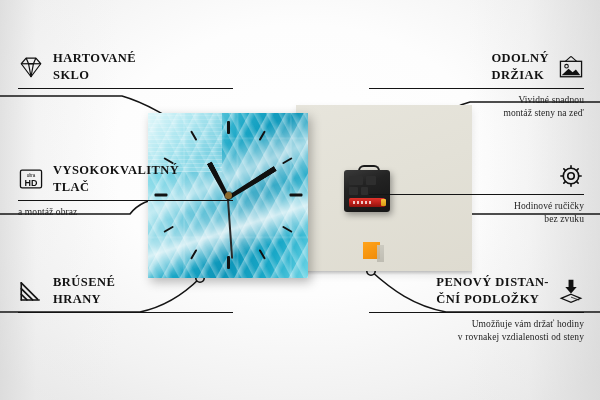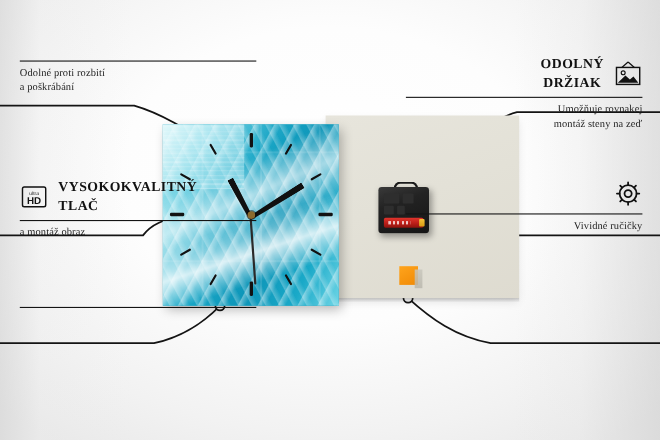--- a/index.html
+++ b/index.html
@@ -110,21 +110,21 @@
      background:linear-gradient(150deg,#ffa41c,#f08a06);}
   .foam:after{content:"";position:absolute;left:14px;top:3px;width:7px;height:17px;
      background:linear-gradient(180deg,#c9c7bd,#b9b7ad);opacity:.85;}
 
   
   .feat{position:absolute;width:215px;}
   .feat .head{display:flex;align-items:center;gap:9px;}
   .feat.right .head{justify-content:flex-end;}
   .feat .title{font-size:12.5px;font-weight:bold;letter-spacing:.45px;color:#121212;
                line-height:1.32;text-transform:uppercase;}
-  .feat.right .title{text-align:center;}
+  .feat.right .title{text-align:left;}
   .feat .rule{height:1px;background:#141414;margin:5px 0 5px;width:100%;}
   .feat .desc{font-size:9.5px;color:#1d1d1d;line-height:1.38;letter-spacing:.1px;}
   .feat.right .desc{text-align:right;}
   .ico{width:26px;height:26px;flex:0 0 26px;display:block;}
 
   .f1{left:18px;top:50px;}
   .f2{left:18px;top:162px;}
   .f3{left:18px;top:274px;}
   .f4{right:16px;top:50px;width:215px;}
   .f5{right:16px;top:163px;width:215px;}
@@ -197,25 +197,36 @@
         <div class="emb e4"></div>
       <div class="batt">
           <div class="txt"></div>
         </div>
     </div>
   </div>
 
   <div class="foam"></div>
 
   <div class="feat f1">
-    <div class="rule"></div>
-    <div class="desc">
-      <div>Odolné proti rozbití</div>
-      <div>a poškrábání</div>
-    </div>
+    <div class="head">
+      <svg class="ico" viewBox="0 0 32 32">
+        <g fill="none" stroke="#111" stroke-width="1.5" stroke-linejoin="round">
+          <path d="M4 12 L10 5 L22 5 L28 12 L16 28 Z"></path>
+          <path d="M4 12 H28"></path>
+            <path d="M10 5 L13 12 L16 28"></path>
+            <path d="M22 5 L19 12 L16 28"></path>
+          <path d="M13 12 H19"></path>
+        </g>
+      </svg>
+      <div class="title">
+        <div>HARTOVANÉ</div>
+        <div>SKLO</div>
+      </div>
+    </div>
+    <div class="rule"></div>
   </div>
 
   <div class="feat f2">
     <div class="head">
       <svg class="ico" viewBox="0 0 32 32">
         <rect x="3" y="5" width="26" height="22" rx="2" fill="none" stroke="#111" stroke-width="1.6"></rect>
         <text x="16" y="14" font-family="Liberation Sans, sans-serif" font-size="5.5" text-anchor="middle" fill="#111">ultra</text>
         <text x="16" y="24" font-family="Liberation Sans, sans-serif" font-size="11" font-weight="bold" text-anchor="middle" fill="#111">HD</text>
       </svg>
       <div class="title">
@@ -223,55 +234,89 @@
         <div>TLAČ</div>
       </div>
     </div>
     <div class="rule"></div>
     <div class="desc">
       <div>a montáž obraz</div>
     </div>
   </div>
 
   <div class="feat f3">
+    <div class="head">
+      <svg class="ico" viewBox="0 0 32 32">
+        <g stroke="#111" stroke-width="2" fill="none" stroke-linecap="round">
+          <path d="M4 6 L24 26"></path>
+            <path d="M4 13 L18 27"></path>
+            <path d="M4 20 L11 27"></path>
+          <path d="M4 6 L4 27"></path>
+            <path d="M4 27 L26 27"></path>
+        </g>
+      </svg>
+      <div class="title">
+        <div>BRÚSENÉ</div>
+        <div>HRANY</div>
+      </div>
+    </div>
     <div class="rule"></div>
   </div>
 
   <div class="feat right f4">
     <div class="head">
       <div class="title">
         <div>ODOLNÝ</div>
         <div>DRŽIAK</div>
       </div>
       <svg class="ico" viewBox="0 0 32 32">
         <rect x="3" y="9" width="26" height="19" fill="none" stroke="#111" stroke-width="1.6"></rect>
         <path d="M16 3 L9 9 M16 3 L23 9" stroke="#111" stroke-width="1.4" fill="none"></path>
         <circle cx="10.5" cy="15" r="2.2" fill="none" stroke="#111" stroke-width="1.3"></circle>
         <path d="M4.5 26 L13 18 L18 22.5 L22 19 L27.5 26 Z" fill="#111"></path>
       </svg>
     </div>
     <div class="rule"></div>
     <div class="desc">
-      <div>Umožňuje rovnakej</div>
+      <div>Vividné snadnou</div>
       <div>montáž steny na zeď</div>
     </div>
   </div>
 
   <div class="feat right f5">
     <div class="head">
       <svg class="ico" viewBox="0 0 32 32">
         <g fill="none" stroke="#111" stroke-width="2" stroke-linecap="round">
           <circle cx="16" cy="16" r="9.5"></circle>
           <circle cx="16" cy="16" r="4"></circle>
           <path d="M16 3.5 v3 M16 25.5 v3 M3.5 16 h3 M25.5 16 h3
                    M7.2 7.2 l2.1 2.1 M22.7 22.7 l2.1 2.1
                    M24.8 7.2 l-2.1 2.1 M9.3 22.7 l-2.1 2.1"></path>
         </g>
       </svg>
     </div>
     <div class="rule"></div>
     <div class="desc">
-      <div>Vividné ručičky</div>
-    </div>
-  </div>
-
+      <div>Hodinové ručičky</div>
+      <div>bez zvuku</div>
+    </div>
+  </div>
+
+  <div class="feat right f6">
+    <div class="head">
+      <div class="title">
+        <div>PENOVÝ DISTAN-</div>
+        <div>ČNÍ PODLOŽKY</div>
+      </div>
+      <svg class="ico" viewBox="0 0 32 32">
+        <path d="M13 2 h6 v9 h4 l-7 8 l-7 -8 h4 Z" fill="#111"></path>
+        <path d="M16 20 L28 25 L16 30 L4 25 Z" fill="none" stroke="#111" stroke-width="1.6"></path>
+        <path d="M16 23.5 L26 27.2" fill="none" stroke="#111" stroke-width="1.2" opacity=".8"></path>
+      </svg>
+    </div>
+    <div class="rule"></div>
+    <div class="desc">
+      <div>Umožňuje vám držať hodiny</div>
+      <div>v rovnakej vzdialenosti od steny</div>
+    </div>
+  </div>
 
 </div>
 
 </body></html>

